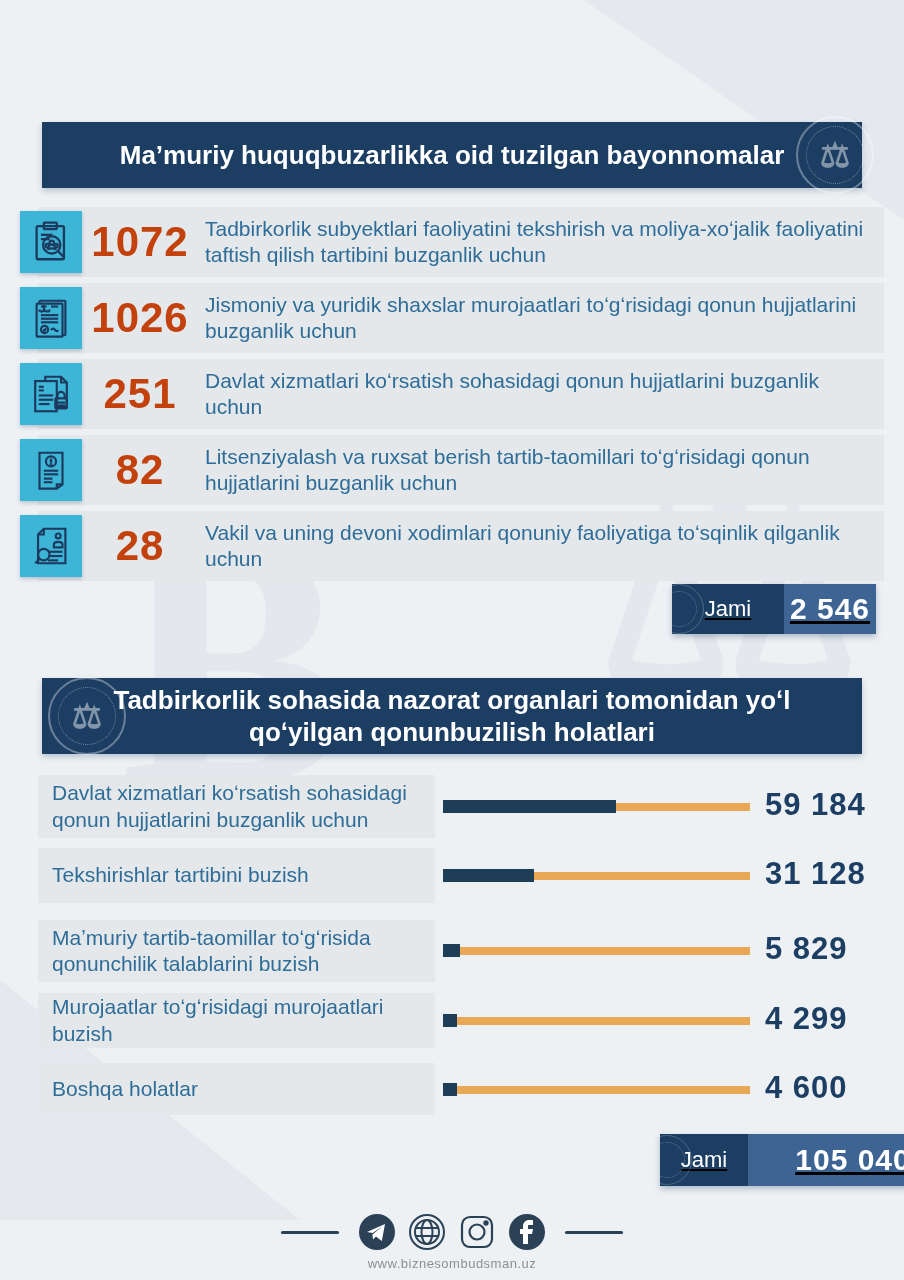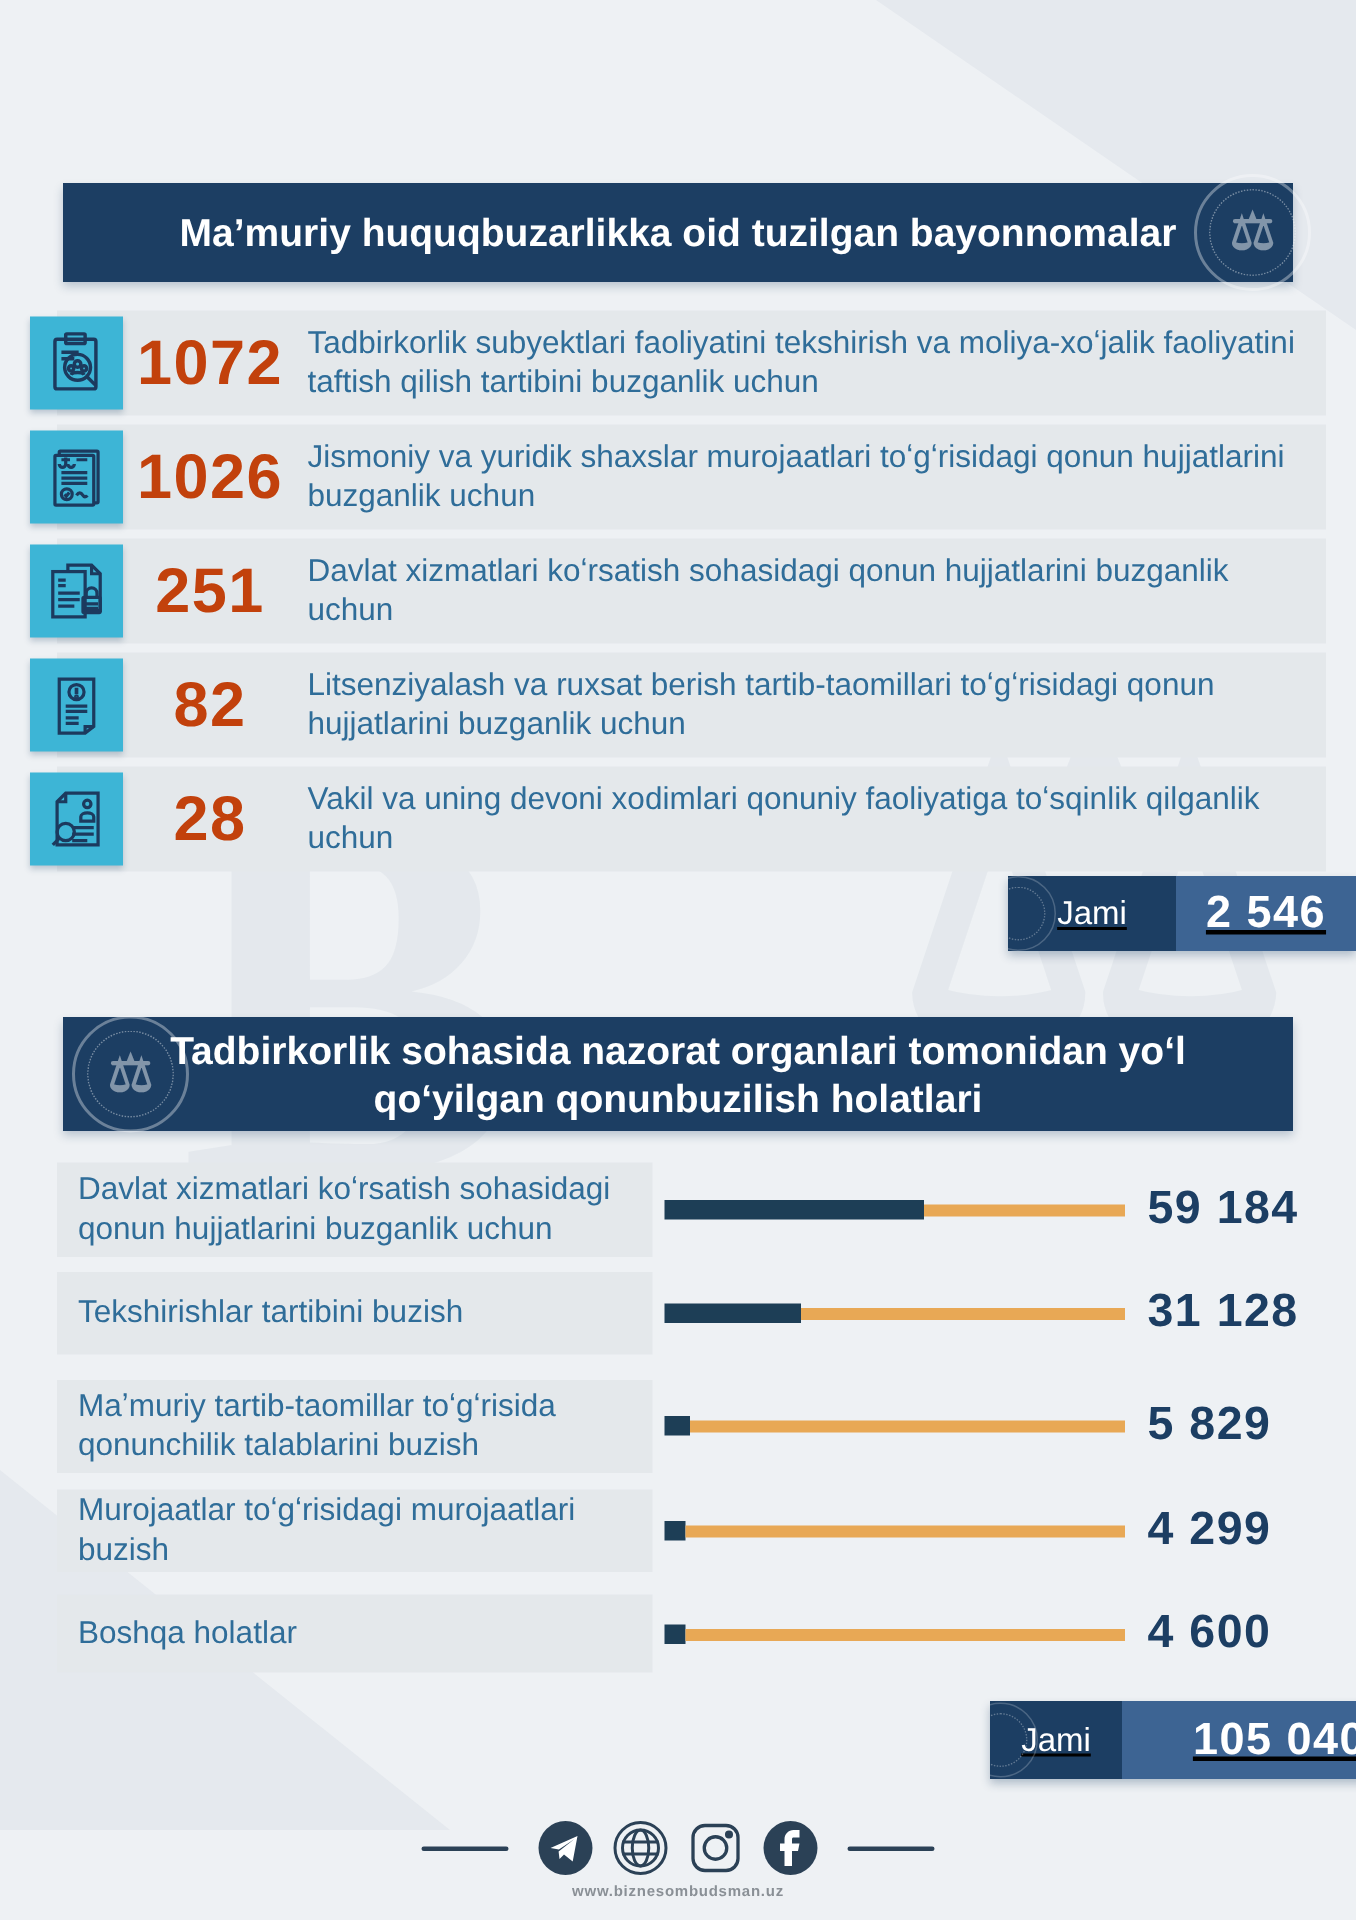--- a/index.html
+++ b/index.html
@@ -43,40 +43,40 @@
   .jami{position:absolute;display:flex;box-shadow:0 3px 6px rgba(28,62,99,0.3);text-decoration:underline;}
   .jami .j-label{background:#1c3e63;color:#fff;display:flex;align-items:center;justify-content:center;
                  font-size:22px;position:relative;overflow:hidden;}
   .jami .j-value{background:#3d6493;color:#fff;display:flex;align-items:center;justify-content:center;
                  font-size:30px;font-weight:bold;letter-spacing:1px;}
   .jami .mini-seal{position:absolute;left:-18px;top:50%;transform:translateY(-50%);width:48px;height:48px;border-radius:50%;
                    border:1px solid rgba(255,255,255,0.35);opacity:0.6;}
   .jami .mini-seal::before{content:"";position:absolute;inset:6px;border-radius:50%;border:1px dotted rgba(255,255,255,0.5);}
   .jami1{top:584px;left:672px;}
   .jami1 .j-label{width:112px;height:50px;}
-  .jami1 .j-value{width:120px;height:50px;}
+  .jami1 .j-value{width:92px;height:50px;}
   .jami2{top:1134px;left:660px;}
   .jami2 .j-label{width:88px;height:52px;}
   .jami2 .j-value{width:122px;height:52px;padding-left:44px;}
 
   
   .crow{position:absolute;left:0;width:904px;}
   .crow .label-box{position:absolute;left:38px;width:369px;background:#e4e8eb;color:#2f6d99;
                    font-size:21px;line-height:1.25;padding:0 14px;display:flex;align-items:center;}
   .crow .bar-track{position:absolute;left:443px;width:307px;display:flex;align-items:center;}
   .crow .bar-fill{height:13px;background:#1d3e56;}
   .crow .bar-rest{height:8px;background:#e8a855;flex:1;}
   .crow .val{position:absolute;left:765px;font-size:31px;font-weight:bold;color:#1c3e63;letter-spacing:1px;}
 
   
   .footer{position:absolute;top:1212px;left:0;width:904px;display:flex;flex-direction:column;align-items:center;}
   .social-row{display:flex;align-items:center;gap:10px;}
   .dash{width:58px;height:3px;background:#2b4156;border-radius:2px;margin:0 8px;}
   .soc{width:40px;height:40px;display:flex;align-items:center;justify-content:center;}
-  .site{margin-top:4px;font-size:10px;color:#8a9096;letter-spacing:0.5px;font-weight:bold;}
+  .site{margin-top:4px;font-size:13px;color:#8a9096;letter-spacing:0.5px;}
 
   svg{display:block;}
 </style>
 </head>
 <body>
 
 <div class="page">
 
   <div class="wm wm-b">B</div>
   <div class="wm wm-scales">⚖</div>

